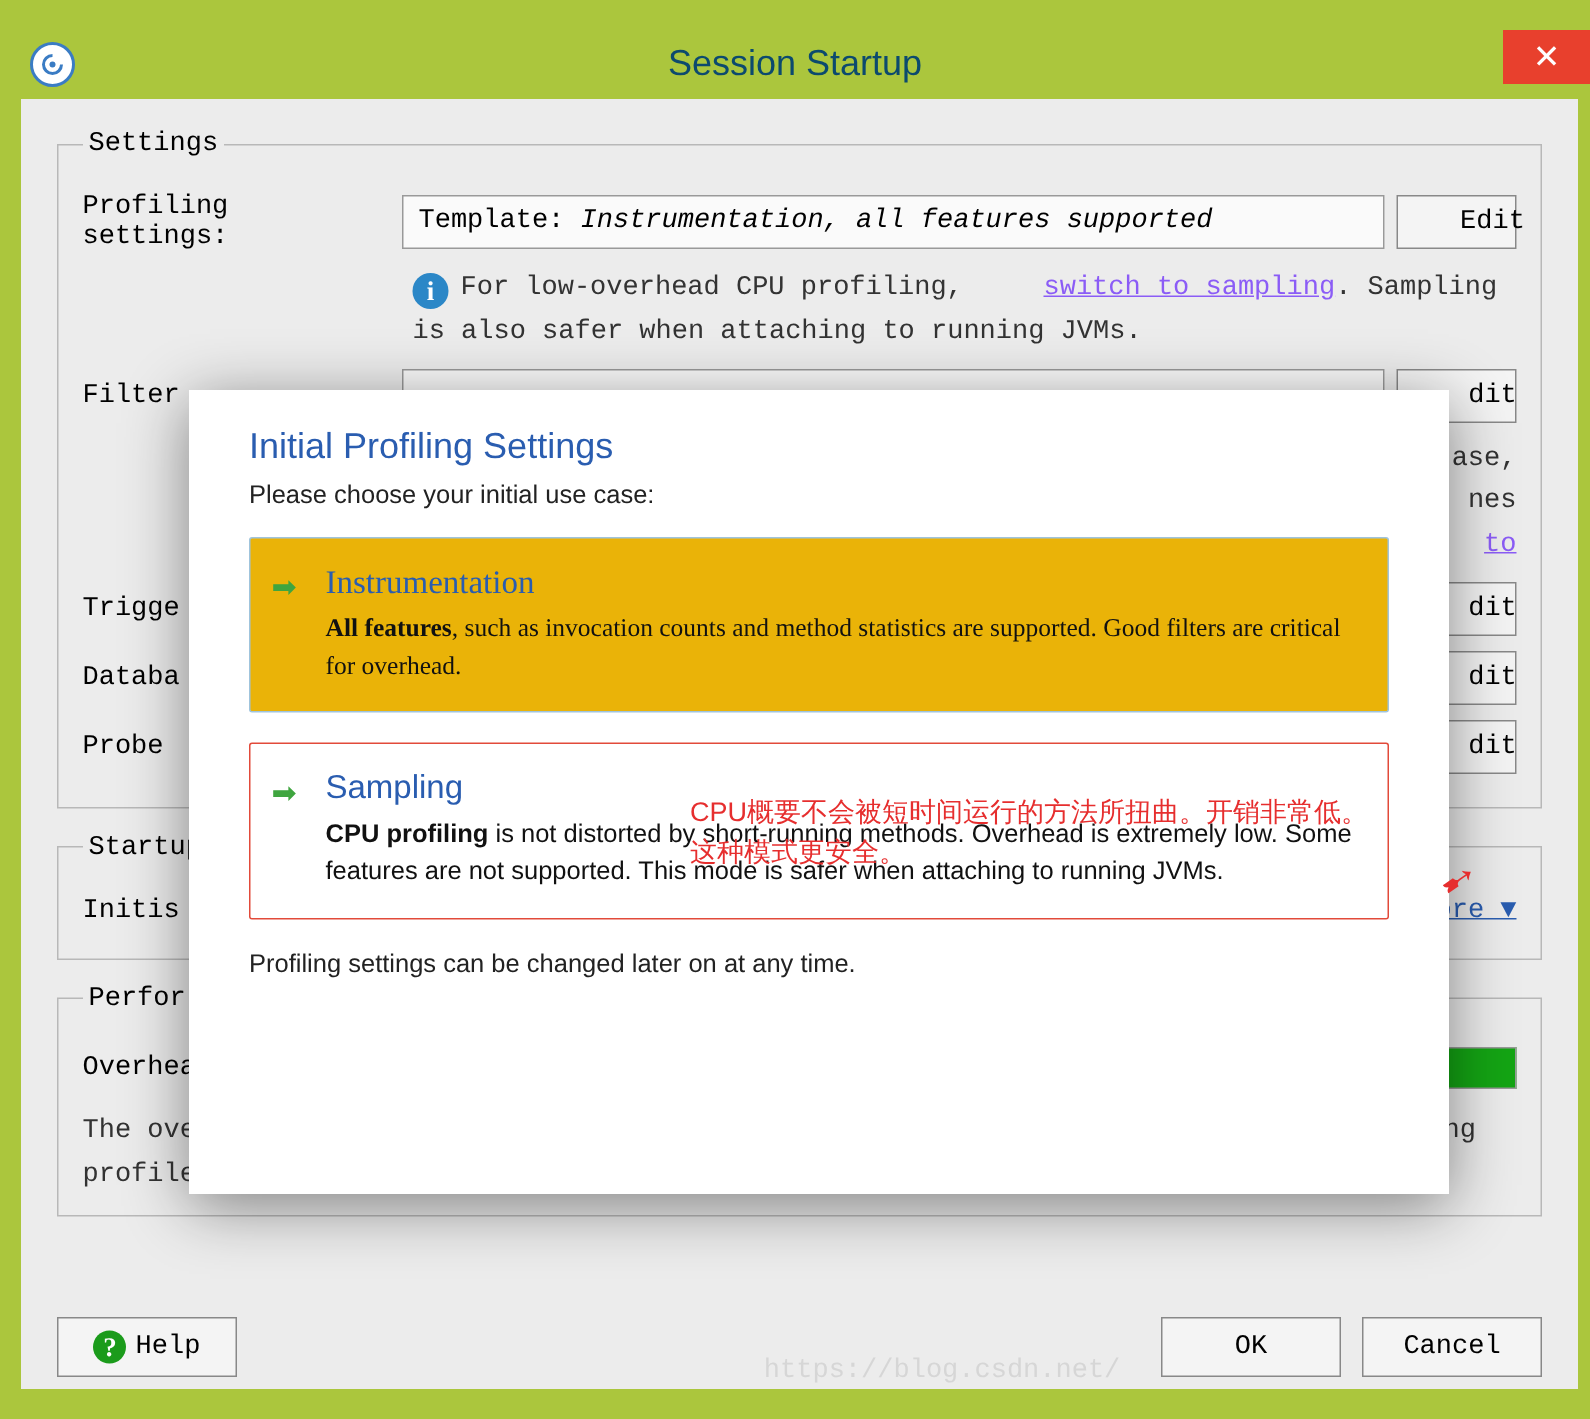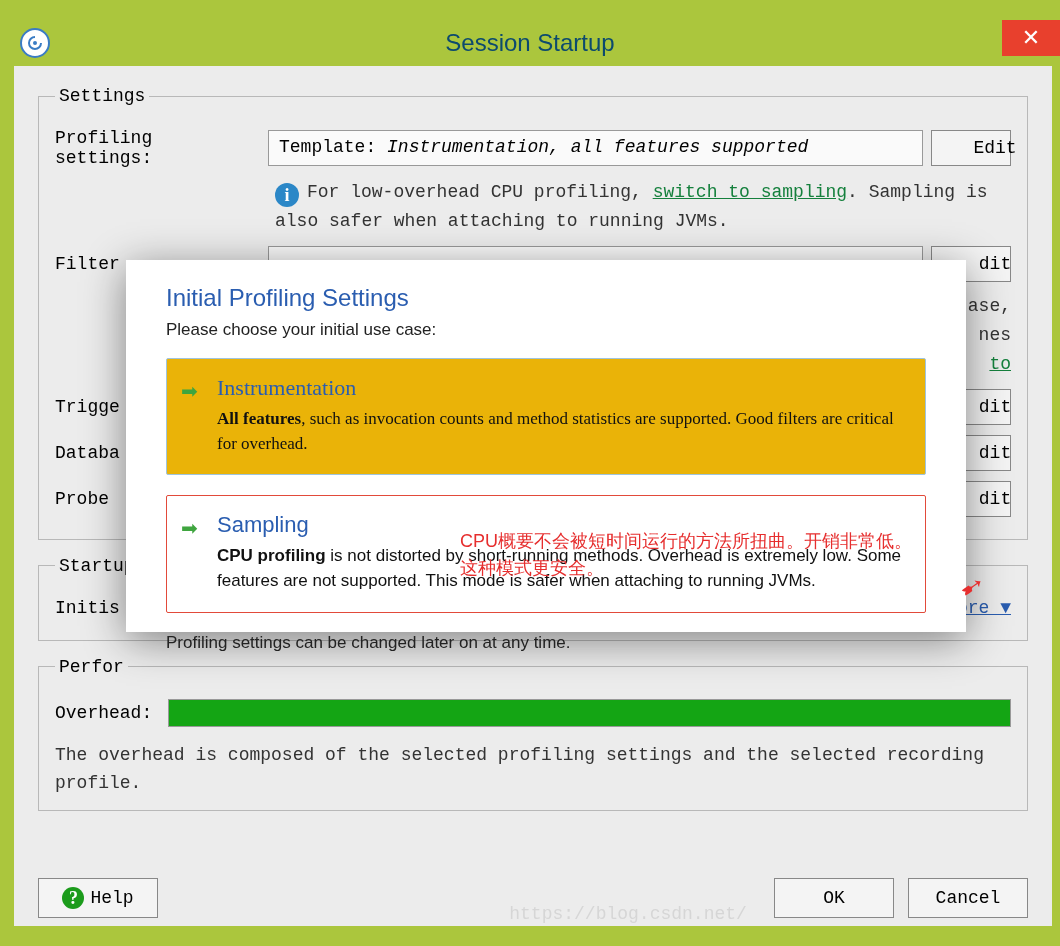--- a/index.html
+++ b/index.html
@@ -72,41 +72,41 @@
   }
   .hint {
     margin-left: 220px; font-family:"Courier New",monospace; font-size:18px; color:#333;
     line-height:1.6;
   }
   .info-badge {
     display:inline-flex; width:24px;height:24px;border-radius:50%;
     background:#2b87c7;color:#fff;align-items:center;justify-content:center;
     font-family:Georgia,serif;font-weight:bold;margin-right:8px;vertical-align:-4px;
   }
-  .lnk { color:#15803d; text-decoration: underline; cursor:pointer; }
+  .lnk { color:#8b5cf6; text-decoration: underline; cursor:pointer;margin-left:43px; }
   .more-link { color:#2a5db0; text-decoration: underline; cursor:pointer; font-family:"Courier New",monospace; font-size:18px;}
   .perfbar-row { display:flex; align-items:center; gap:16px; font-family:"Courier New",monospace; font-size:18px; margin-top:10px;}
   .perfbar { flex:1; height:28px; background:#14a514; border:1px solid #999; }
   .footer-btns {
     position:absolute; bottom:0; left:24px; right:24px; height:56px;
     display:flex; align-items:center; justify-content:space-between;
   }
   .btn-wide { width:120px; height:40px; border:1px solid #888; background:#f4f4f4;
     font-family:"Courier New",monospace; font-size:18px; display:flex;align-items:center;justify-content:center;gap:6px;cursor:pointer;}
   .footer-right { display:flex; gap:14px; }
   .help-icon { width:22px;height:22px;border-radius:50%;background:#1b9b1b;color:#fff;display:inline-flex;align-items:center;justify-content:center;font-weight:bold;font-family:Georgia,serif;}
   .watermark {
     position:absolute; bottom:2px; left:50%; transform:translateX(-10%);
     color:#c8c8c8; font-family:"Courier New",monospace; font-size:18px;
     white-space:nowrap; opacity:0.6;
   }
 
   
   .modal {
-    position:absolute; left:126px; top:260px; width:840px; height:372px;
+    position:absolute; left:126px; top:260px; width:840px; height:536px;
     background:#fff; box-shadow:0 8px 40px rgba(0,0,0,0.45);
     padding: 24px 40px 18px 40px;
     font-family:"Segoe UI", Verdana, sans-serif;
   }
   .modal h2 { color:#2a5db0; font-weight:400; font-size:24px; margin:0 0 8px 0; }
   .modal-sub { font-size:17px; color:#222; margin-bottom:18px; }
   .opt {
     border-radius:2px; padding:16px 18px 18px 50px; position:relative;
     margin-bottom:20px; cursor:pointer;
   }

